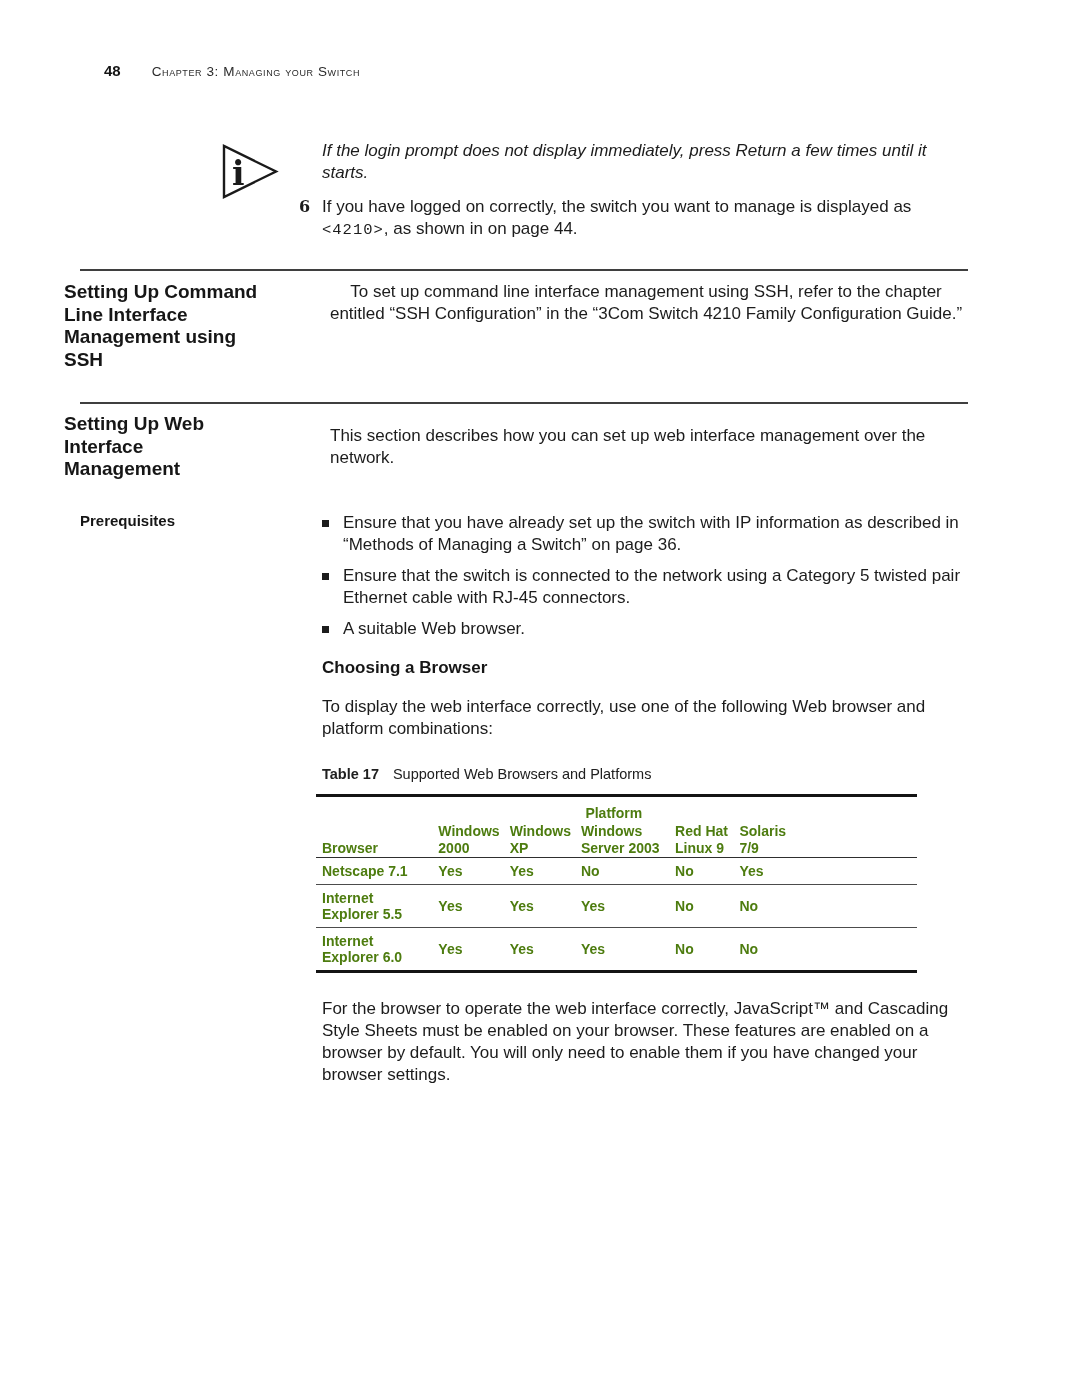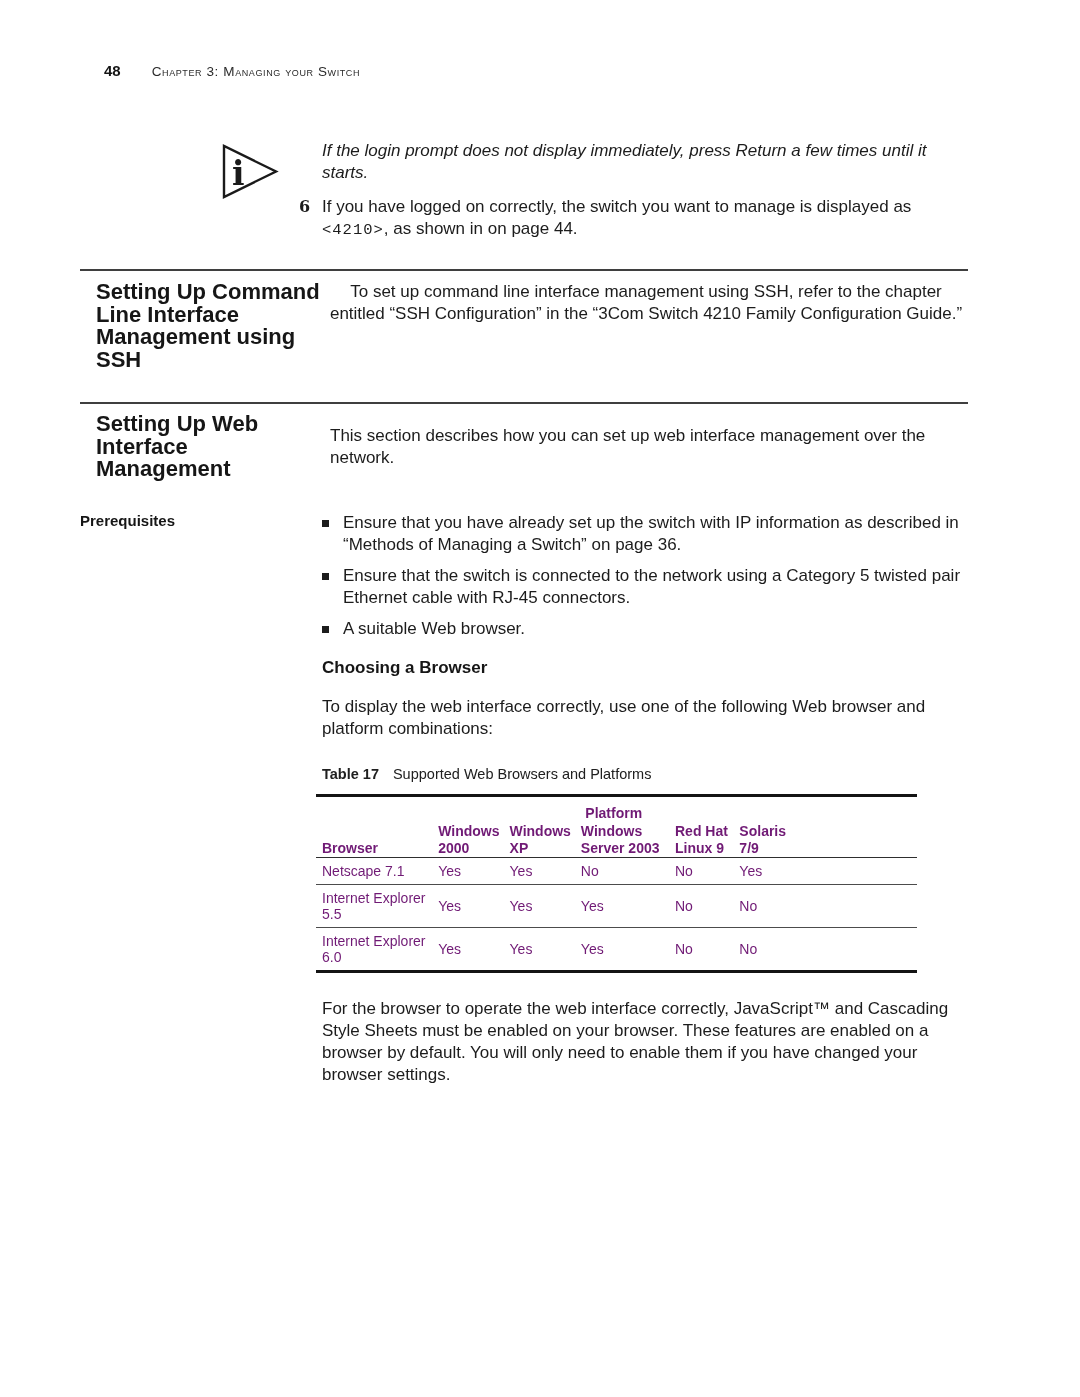--- a/index.html
+++ b/index.html
@@ -25,21 +25,21 @@
   .step { position:absolute; top:196px; left:322px; width:648px; font-size:17px; line-height:22px; }
   .step-number { position:absolute; left:-23px; top:0; font-family:"DejaVu Serif", serif; font-weight:bold; font-size:16px; }
   .code { font-family:"Liberation Mono", monospace; font-size:15.5px; letter-spacing:1px; }
 
   
   .rule { position:absolute; left:80px; width:888px; height:0; border-top:2px solid #3f3f3f; }
   .rule-1 { top:269px; }
   .rule-2 { top:402px; }
 
   
-  .side-heading { position:absolute; left:96px; width:235px; font-size:22px; font-weight:bold; line-height:22.5px; color:#161616; }
+  .side-heading { position:absolute; left:64px; width:235px; font-size:19px; font-weight:bold; line-height:22.5px; color:#161616; }
   .side-body   { position:absolute; left:322px; width:648px; font-size:17px; line-height:22px; }
   .ssh-heading { top:281px; }
   .ssh-body    { top:281px;text-align:center; }
   .web-heading { top:413px; }
   .web-body    { top:425px;margin-left:8px; }
 
   
   .prereq-label { position:absolute; top:512px; left:80px; width:213px; text-align:left; font-size:15px; font-weight:bold; color:#161616; }
   .prereq-list { position:absolute; top:512px; left:322px; width:648px; }
   .bullet-item { display:flex; margin-bottom:9px; font-size:17px; line-height:22px; }
@@ -47,23 +47,23 @@
 
   
   .sub-heading { position:absolute; top:658px; left:322px; font-size:17px; font-weight:bold; color:#161616; }
   .sub-paragraph { position:absolute; top:696px; left:322px; width:648px; font-size:17px; line-height:22px; }
 
   
   .table-caption { position:absolute; top:766px; left:322px; font-size:14.5px; color:#202020; }
   .table-caption b { font-weight:bold; }
   .caption-text { margin-left:14px; }
   .browsers-table { position:absolute; top:794px; left:316px; width:601px;
-      border-collapse:collapse; font-size:14px; color:#701a75;
+      border-collapse:collapse; font-size:14px; color:#4d7c0f;
       border-top:3px solid #141414; border-bottom:3px solid #141414; }
-  .browsers-table th, .browsers-table td { text-align:left; font-weight:normal; padding:0 4px 0 6px; }
+  .browsers-table th, .browsers-table td { text-align:left; font-weight:bold; padding:0 4px 0 6px; }
   .platform-row th { font-weight:bold; text-align:center; padding-top:8px; padding-bottom:2px; }
   .colhead-row th { font-weight:bold; vertical-align:bottom; padding-bottom:0; line-height:17px; }
   .colhead-row { border-bottom:1.5px solid #2e2e2e; }
   .data-row { border-bottom:1px solid #4c4c4c; }
   .data-row:last-child { border-bottom:none; }
   .data-row td { padding-top:5px; padding-bottom:5px; }
 
   
   .closing { position:absolute; top:998px; left:322px; width:652px; font-size:17px; line-height:22px; }
 </style>

